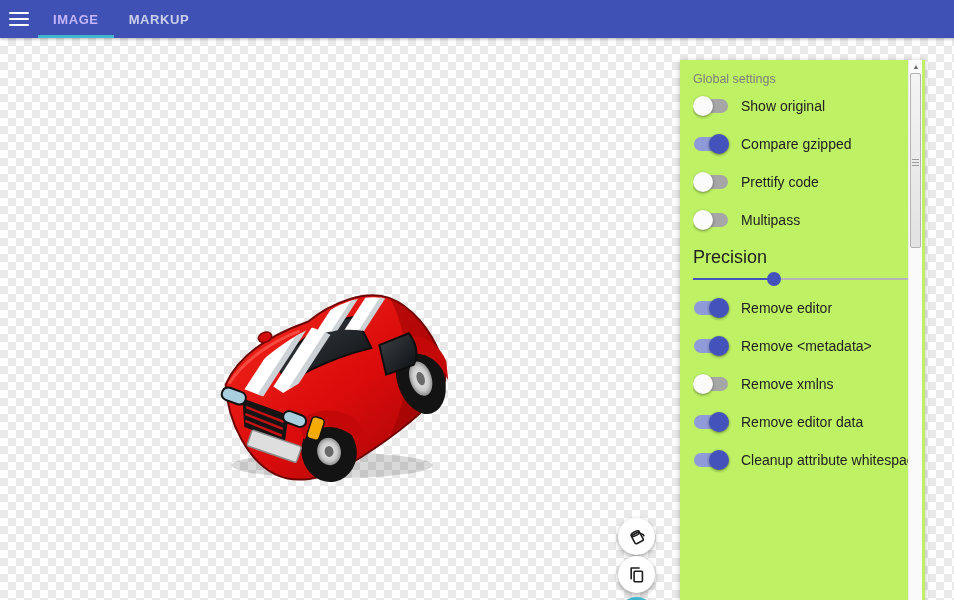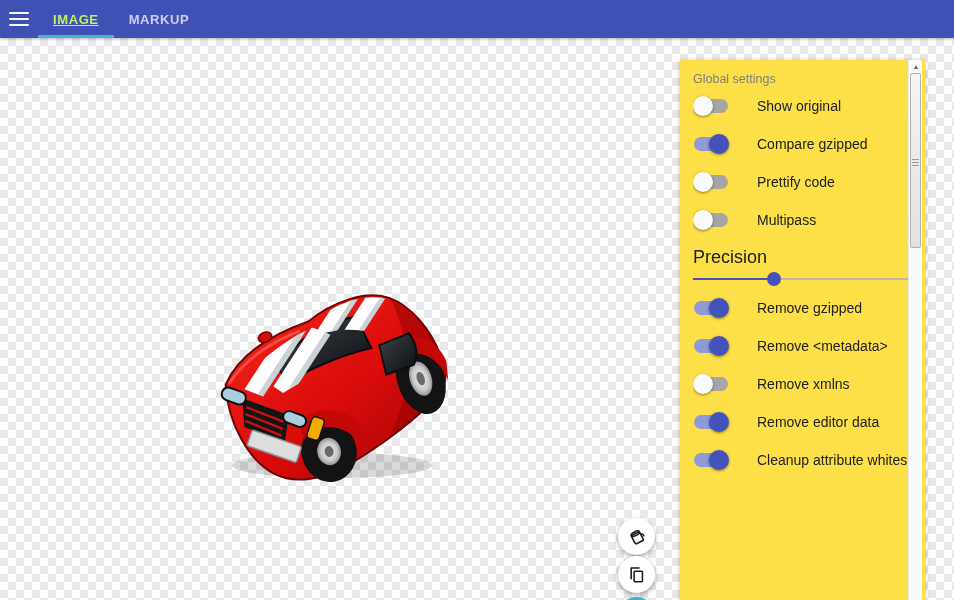--- a/index.html
+++ b/index.html
@@ -20,39 +20,39 @@
     display:flex; align-items:stretch; z-index:30;
     box-shadow:0 1px 3px rgba(0,0,0,.3);
   }
   #menu-btn { width:38px; display:flex; align-items:center; justify-content:center; cursor:pointer; }
   #menu-btn .bars { width:20px; }
   #menu-btn .bar { height:2.5px; background:#fff; border-radius:1px; margin:3.5px 0; }
   .tab {
     display:flex; align-items:center; padding:0 15px; color:rgba(255,255,255,.72);
     font-size:13px; font-weight:bold; letter-spacing:.6px; cursor:pointer; position:relative;
   }
-  .tab.active { color:#bef264;text-decoration:underline; }
+  .tab.active { color:#c4b5fd; }
   .tab.active::after {
     content:""; position:absolute; left:0; right:0; bottom:0; height:3px;
     background: var(--accent, #3fb6cd);
   }
 
   
   #car-wrap { position:absolute; left:213px; top:250px; width:242px; height:197px; }
   #car-wrap svg { width:100%; height:100%; }
 
   
   #settings-panel {
     position:absolute; left:680px; top:60px; width:245px; height:540px;
-    background:#fde047; box-shadow:0 1px 5px rgba(0,0,0,.28); z-index:20;
+    background:#bef264; box-shadow:0 1px 5px rgba(0,0,0,.28); z-index:20;
   }
   #settings-scroll { position:absolute; left:13px; top:0; width:215px; height:540px; overflow:hidden; }
   .section-title { margin-top:12px; font-size:12.5px; color:#7d7d7d; height:16px; line-height:16px; }
   .section-title:first-child { margin-top:11px; }
-  .setting-row { height:38px; display:flex; align-items:center;gap:16px; }
+  .setting-row { height:38px; display:flex; align-items:center; }
   .setting-label { margin-left:12px; font-size:14px; color:#212121; white-space:nowrap; }
 
   
   .toggle { position:relative; width:36px; height:20px; flex:0 0 36px; cursor:pointer; }
   .toggle .track { position:absolute; left:1px; top:3px; width:34px; height:14px; border-radius:7px; background:#a6a6a6; }
   .toggle .thumb { position:absolute; top:0; left:0; width:20px; height:20px; border-radius:50%;
     background:#fbfbfb; box-shadow:0 1px 3px rgba(0,0,0,.45); }
   .toggle.on .track { background: var(--toggle-track-on, #8f9ad8); }
   .toggle.on .thumb { left:16px; background: var(--toggle-on, #4453bb); }
 
@@ -209,21 +209,21 @@
       <div class="track"></div>
       <div class="fill" style="width: 37.5%;"></div>
       <div class="knob" style="left: calc(37.5% - 7px);"></div>
     </div>
   </div>
         <div class="setting-row">
     <div class="toggle on">
       <div class="track"></div>
       <div class="thumb"></div>
     </div>
-    <div class="setting-label">Remove gzipped</div>
+    <div class="setting-label">Remove editor</div>
   </div>
         <div class="setting-row">
     <div class="toggle on">
       <div class="track"></div>
       <div class="thumb"></div>
     </div>
     <div class="setting-label">Remove &lt;metadata&gt;</div>
   </div>
         <div class="setting-row">
     <div class="toggle">

